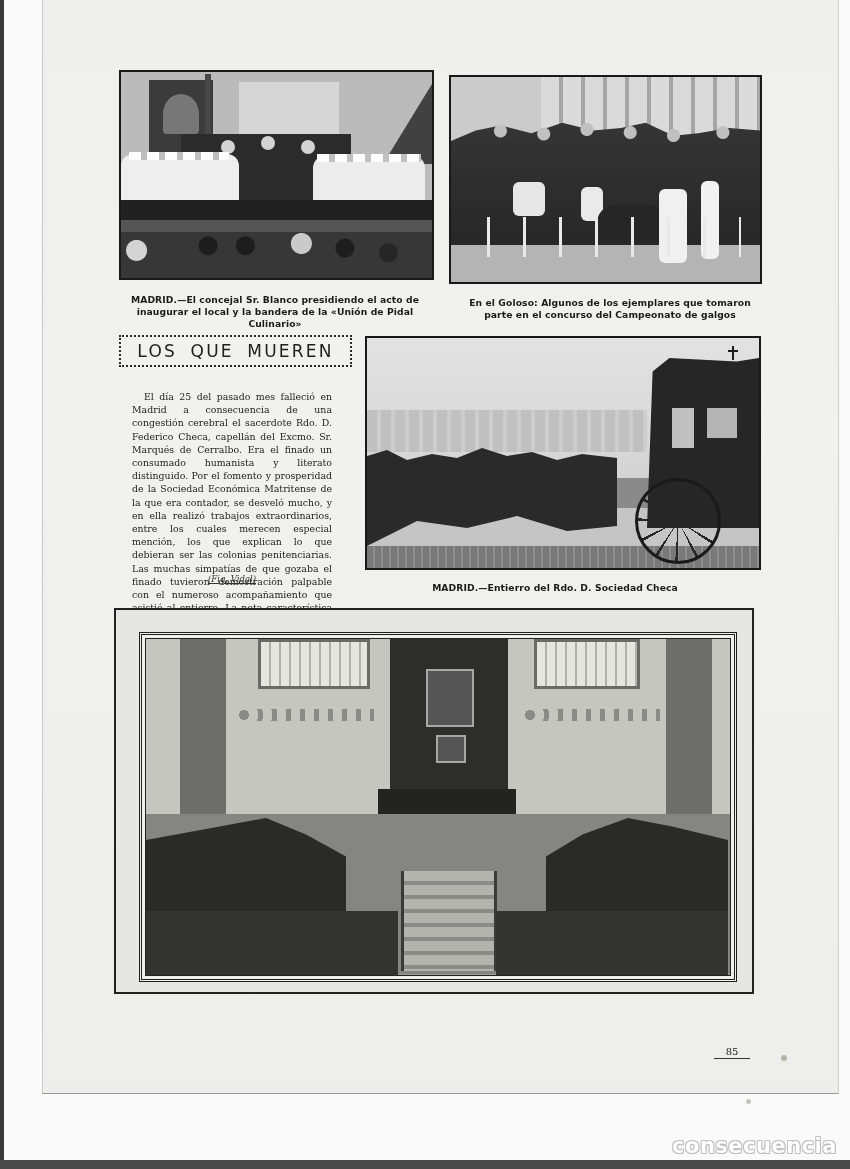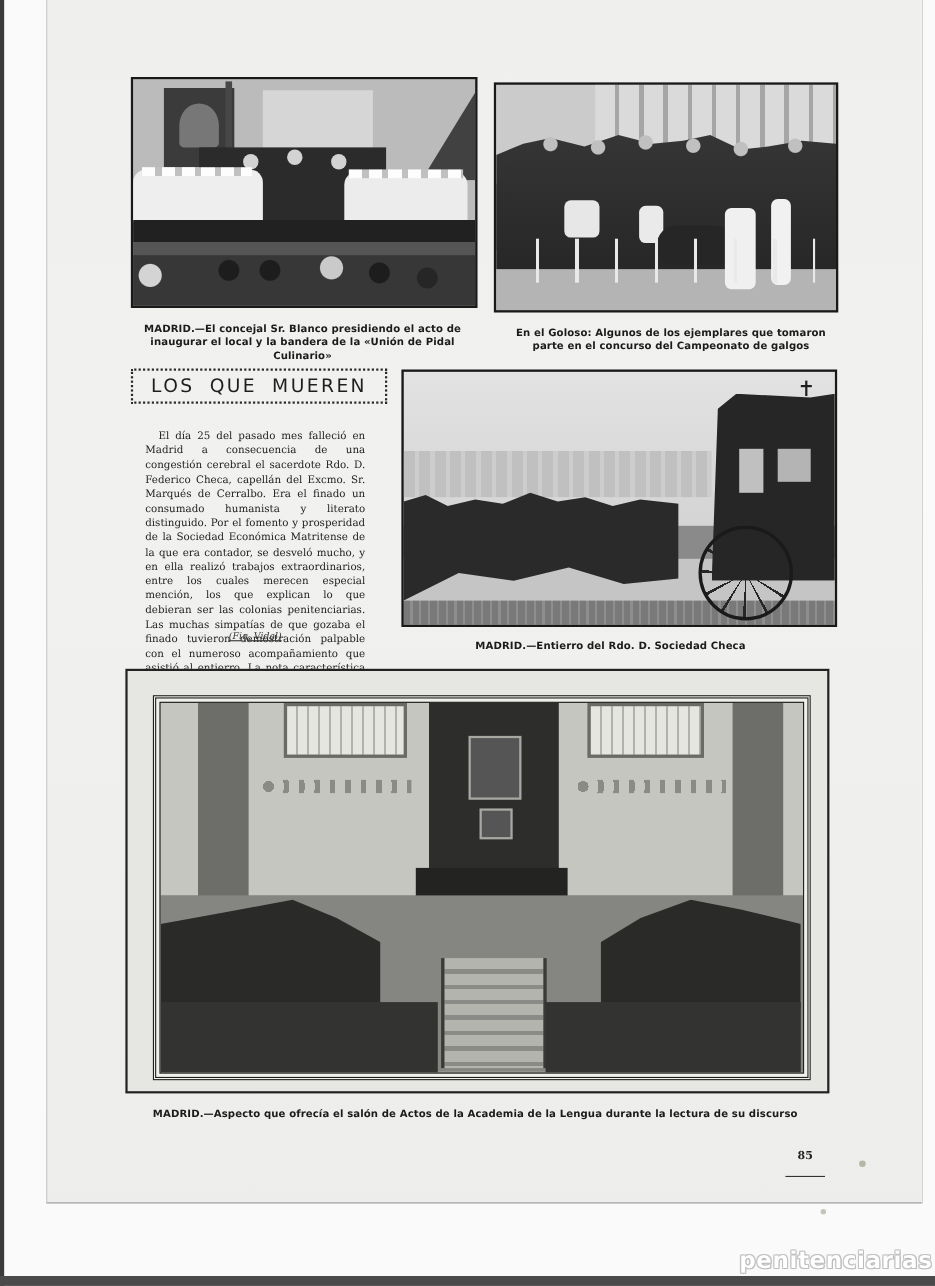--- a/index.html
+++ b/index.html
@@ -68,21 +68,21 @@
     position: absolute; left: 139px; top: 632px; width: 588px; height: 340px;
     border: 3px double #1e1e1e; padding: 2px; background: #efefec;
   }
   .big-photo {
     position: absolute; left: 3px; top: 3px; right: 3px; bottom: 3px;
     overflow: hidden; background: #9c9c98; border: 1px solid #222;
   }
 
   .page-number {
     position: absolute; left: 714px; top: 1046px; width: 36px; text-align: center;
-    font-size: 10px; font-weight: bold; color: #222; border-bottom: 1px solid #333; padding-bottom: 12px;
+    font-size: 10px; font-weight: normal; color: #222; border-bottom: 1px solid #333; padding-bottom: 1px;
   }
   .speck { position: absolute; border-radius: 50%; background: #b6b6a6; }
   .watermark {
     position: absolute; left: 672px; top: 1134px;
     font-family: "DejaVu Sans", sans-serif; font-weight: bold; font-size: 21px;
     color: #ffffff; letter-spacing: 0.5px;
     text-shadow: 0 0 1px #9a9a9a, 1px 1px 0 #c0c0c0, -1px -1px 0 #c8c8c8, 1px -1px 0 #c8c8c8, -1px 1px 0 #c8c8c8;
   }
 </style>
 </head>
@@ -173,20 +173,19 @@
     <div style="position:absolute;left:232px;top:150px;width:138px;height:48px;background:#232322;"></div>
     <div style="position:absolute;left:0;top:175px;width:100%;height:160px;background:#858581;"></div>
     <div style="position:absolute;left:0;top:168px;width:200px;height:110px;background:#2a2a29;clip-path:polygon(0 30%,30% 20%,60% 10%,80% 25%,100% 45%,100% 100%,0 100%);"></div>
     <div style="position:absolute;left:400px;top:168px;width:182px;height:110px;background:#2a2a29;clip-path:polygon(0 45%,20% 25%,45% 10%,70% 18%,100% 30%,100% 100%,0 100%);"></div>
     <div style="position:absolute;left:255px;top:232px;width:90px;height:100px;background:repeating-linear-gradient(180deg,#b4b4af 0 10px,#8a8a86 10px 14px);border-left:3px solid #3a3a39;border-right:3px solid #3a3a39;"></div>
     <div style="position:absolute;left:0;top:272px;width:252px;height:64px;background:#333332;"></div>
     <div style="position:absolute;left:350px;top:272px;width:232px;height:64px;background:#333332;"></div>
   </div>
 </div>
 <div class="caption" style="left:114px; top:1007px; width:636px;">
-  <div>MADRID.—Aspecto que ofrecía el salón de Actos de la Academia de la Lengua durante la lectura de su discurso</div>
 </div>
 
 <div class="page-number">85</div>
 <div class="speck" style="left:781px;top:1055px;width:6px;height:6px;"></div>
 <div class="speck" style="left:746px;top:1099px;width:5px;height:5px;background:#c4c4bc;"></div>
 <div class="bottom-strip"></div>
-<div class="watermark">penitenciarias</div>
+<div class="watermark">consecuencia</div>
 
 </body></html>

